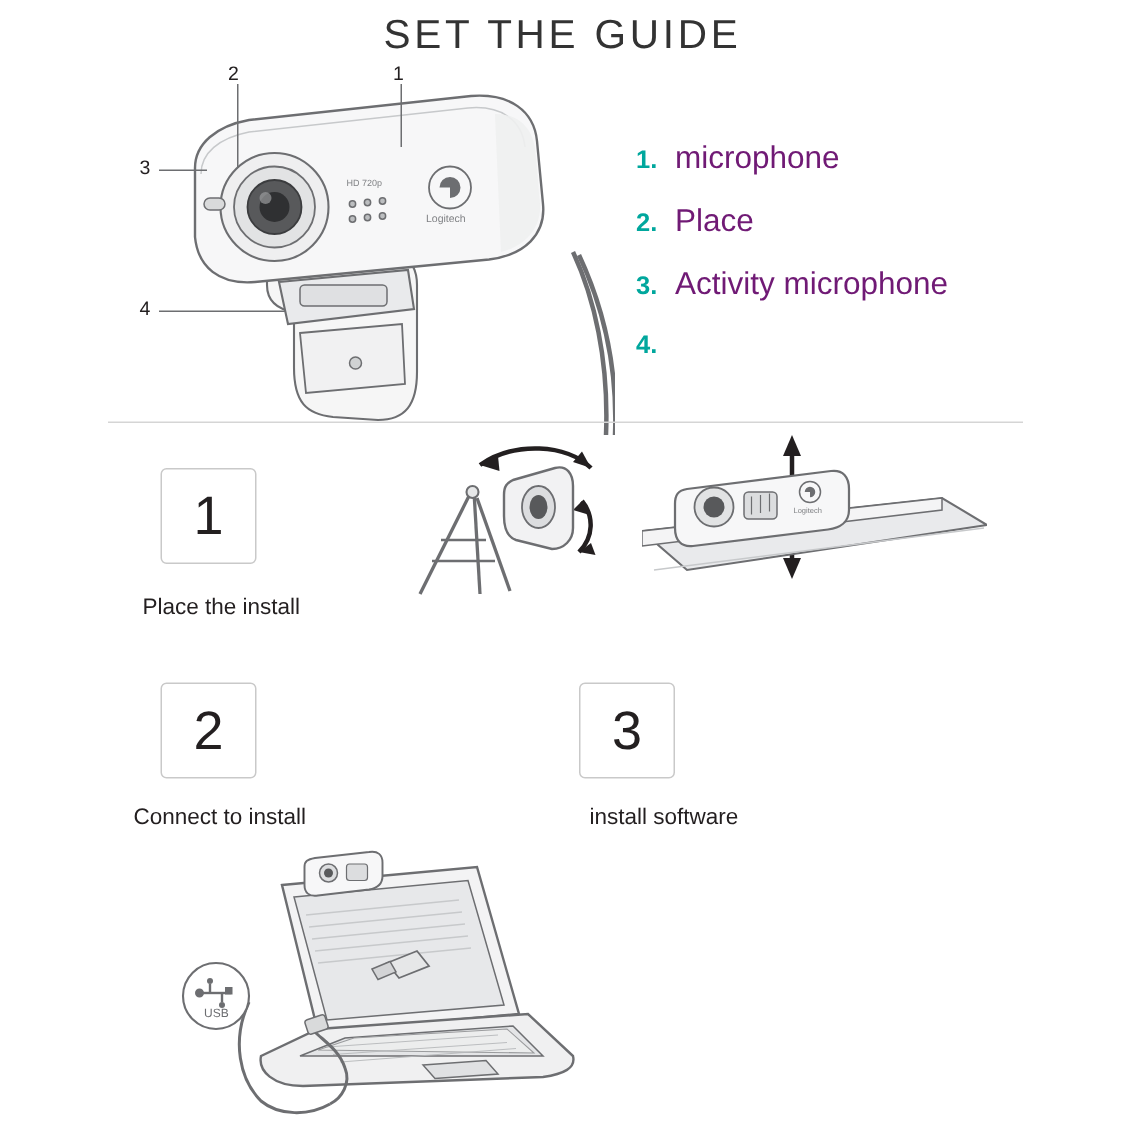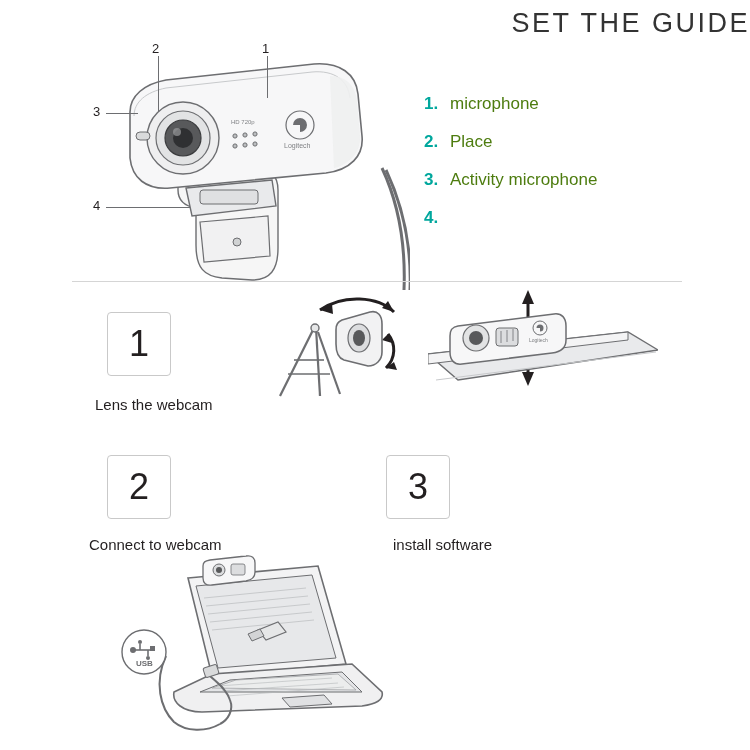--- a/index.html
+++ b/index.html
@@ -20,21 +20,21 @@
     width: 750px;
     height: 750px;
   }
 
   
   .title {
     position: absolute;
     left: 0;
     top: 8px;
     width: 750px;
-    text-align: right;
+    text-align: center;
     font-size: 27px;
     letter-spacing: 2.5px;
     font-weight: 400;
     color: #333;
   }
 
   
   .divider {
     position: absolute;
     height: 1px;
@@ -55,22 +55,22 @@
     margin-bottom: 18px;
   }
   .legend-num {
     color: #00a79d;
     font-weight: bold;
     font-size: 17px;
     width: 26px;
     flex: 0 0 26px;
   }
   .legend-label {
-    font-size: 17px;
-    color: #4d7c0f;
+    font-size: 21px;
+    color: #701a75;
   }
 
   
   .callout {
     position: absolute;
     font-size: 13px;
     color: #231f20;
   }
   .lead {
     position: absolute;
@@ -185,21 +185,21 @@
     <div class="legend-row">
       <span class="legend-num">4.</span>
     </div>
   </div>
 
   <div class="divider" id="div1"></div>
 
   <div class="step-box" style="left:107px; top:312px;">
     <span>1</span>
   </div>
-  <div class="step-caption" style="left:95px; top:396px;">Lens the webcam</div>
+  <div class="step-caption" style="left:95px; top:396px;">Place the install</div>
 
   <div class="illus" style="left:258px; top:288px; width:160px; height:120px;">
     <svg width="160" height="120" viewBox="0 0 160 120">
 
       <path d="M62 22 C85 6, 120 8, 136 24" fill="none" stroke="#231f20" stroke-width="3"></path>
       <polygon points="136,24 124,20 130,13" fill="#231f20"></polygon>
       <polygon points="62,22 74,16 75,26" fill="#231f20"></polygon>
       <path d="M128 80 C138 70, 138 56, 130 46" fill="none" stroke="#231f20" stroke-width="3"></path>
       <polygon points="128,80 136,74 139,82" fill="#231f20"></polygon>
       <polygon points="130,46 124,52 134,55" fill="#231f20"></polygon>
@@ -240,28 +240,28 @@
 
       <circle cx="112" cy="40" r="7" fill="none" stroke="#6d6e71" stroke-width="1"></circle>
       <path d="M108.5 40 a3.5 3.5 0 1 1 3.5 3.5 l0 -3.5 z" fill="#6d6e71"></path>
       <text x="101" y="54" font-family="Liberation Sans, sans-serif" font-size="5" fill="#808285">Logitech</text>
     </svg>
   </div>
 
   <div class="step-box" style="left:107px; top:455px;">
     <span>2</span>
   </div>
-  <div class="step-caption" style="left:89px; top:536px;">Connect to webcam</div>
+  <div class="step-caption" style="left:89px; top:536px;">Connect to install</div>
 
   <div class="step-box" style="left:386px; top:455px;">
     <span>3</span>
   </div>
   <div class="step-caption" style="left:393px; top:536px;text-align:right;">install software</div>
 
-  <div class="illus" style="left:70px; top:552px; width:330px; height:186px;font-weight:bold;">
+  <div class="illus" style="left:70px; top:564px; width:330px; height:186px;">
     <svg width="330" height="186" viewBox="0 0 330 186">
 
       <path d="M118 26 L248 14 L276 112 L142 124 Z" fill="#f3f3f4" stroke="#6d6e71" stroke-width="1.6"></path>
       <path d="M126 34 L242 23 L266 106 L148 116 Z" fill="#e7e8ea" stroke="#6d6e71" stroke-width="1"></path>
 
       <g stroke="#c7c9cb" stroke-width="1">
         <path d="M134 46 L236 36"></path>
           <path d="M136 54 L238 44"></path>
           <path d="M138 62 L240 52"></path>
         <path d="M140 70 L242 60"></path>

